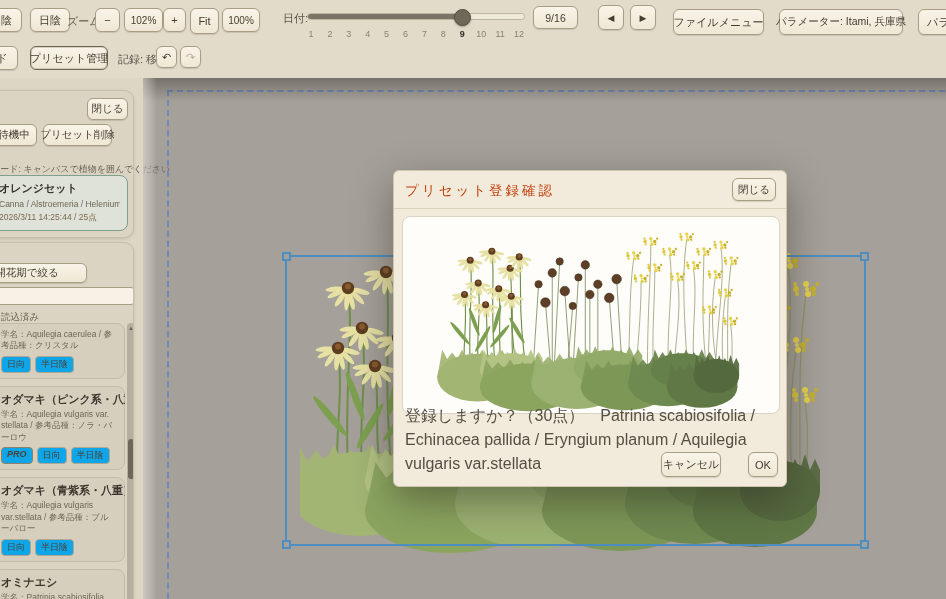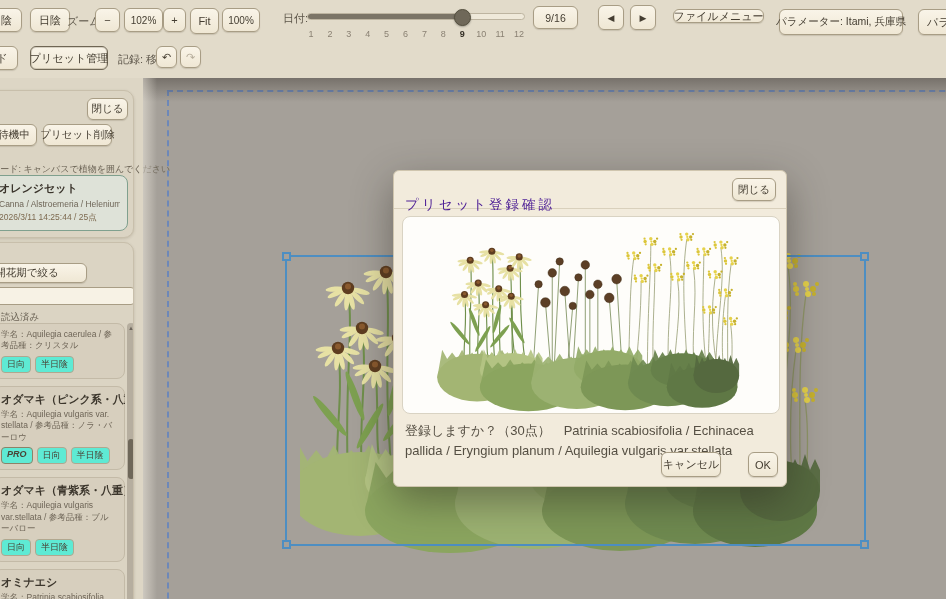--- a/index.html
+++ b/index.html
@@ -56,37 +56,37 @@
   .preset-plants{font-size:8.5px;color:#6e6557;white-space:nowrap;overflow:hidden;margin-top:3px;}
   .preset-meta{font-size:8.5px;color:#7d6a50;white-space:nowrap;margin-top:3px;}
   .search-input{position:absolute;left:-22px;top:44px;width:168px;height:18px;background:#f7f2e5;
        border:1px solid #a89d85;border-radius:4px;box-sizing:border-box;font-size:10px;padding:0 5px;color:#443d31;}
   .loaded{position:absolute;left:12px;top:68px;font-size:9.5px;color:#6c6456;white-space:nowrap;}
   .plant-list{position:absolute;left:4px;top:80px;width:132px;bottom:0;overflow:hidden;}
   .plant-card{background:#d7cfbe;border:1px solid #c3baa7;border-radius:8px;padding:5px 7px;margin-bottom:7px;}
   .pc-title{font-size:11px;font-weight:bold;color:#3c362c;white-space:nowrap;margin-bottom:2px;}
   .pc-sci{font-size:8.5px;color:#6e6557;line-height:1.35;}
   .pc-badges{display:flex;gap:4px;margin-top:4px;}
-  .badge{font-size:9px;color:#4a4336;background:#5eead4;border:1px solid #b1a78f;border-radius:4px;
+  .badge{font-size:9px;color:#4a4336;background:#0ea5e9;border:1px solid #b1a78f;border-radius:4px;
        padding:1px 5px;white-space:nowrap;}
   .badge.pro{border:1.5px solid #8d robo;} .badge.pro{border:1.5px solid #8d8268;font-weight:bold;font-style:italic;}
   .scroll-track{position:absolute;left:138px;top:80px;bottom:0;width:8px;background:#b6ae9f;border-radius:4px;}
   .scroll-arrow{position:absolute;left:0;top:2px;width:8px;text-align:center;font-size:6px;color:#6b645a;}
   .scroll-thumb{position:absolute;left:1px;top:116px;width:6px;height:40px;background:#6e6759;border-radius:3px;}
 
   
   .modal{position:absolute;left:393px;top:170px;width:394px;height:317px;background:#f2ebdc;
        border:1px solid #cfc5ae;border-radius:6px;box-shadow:0 14px 40px rgba(40,35,28,.45);box-sizing:border-box;z-index:20;}
   .modal-header{position:absolute;left:0;top:0;right:0;height:37px;border-bottom:1px solid #d9d0bc;}
-  .modal-title{position:absolute;left:11px;top:25px;font-family:"Liberation Serif",serif;font-size:13.5px;
-       letter-spacing:3px;color:#4c1d95;}
+  .modal-title{position:absolute;left:11px;top:11px;font-family:"Liberation Serif",serif;font-size:13.5px;
+       letter-spacing:3px;color:#c2410c;}
   .modal-img{position:absolute;left:8px;top:45px;width:378px;height:198px;background:#fefdfa;
        border:1px solid #d9d3c3;border-radius:8px;box-sizing:border-box;overflow:hidden;display:flex;
        align-items:flex-end;justify-content:center;}
-  .modal-msg{position:absolute;left:11px;top:250px;width:372px;font-size:13px;color:#55504 4;color:#554f43;line-height:1.5;}
+  .modal-msg{position:absolute;left:11px;top:233px;width:372px;font-size:16px;color:#55504 4;color:#554f43;line-height:1.5;}
   .modal-actions{position:absolute;right:8px;bottom:9px;display:flex;gap:8px;}
   .modal-actions .btn{position:static;height:25px;}
 </style>
 </head>
 <body>
 
 <div class="app">
 
   <div class="toolbar">
     <div class="btn" style="left:-31px;top:8px;width:53px;">半日陰</div>
@@ -114,21 +114,21 @@
         <span>8</span>
         <span class="active">9</span>
         <span>10</span>
         <span>11</span>
         <span>12</span>
       </div>
     <div class="btn" style="left:533px;top:6px;width:45px;height:23px;padding:0;font-size:10.5px;">9/16</div>
     <div class="btn" style="left:598px;top:5px;width:26px;height:25px;padding:0;font-size:9px;">◀</div>
     <div class="btn" style="left:630px;top:5px;width:26px;height:25px;padding:0;font-size:9px;">▶</div>
 
-    <div class="btn" style="left:673px;top:9px;width:91px;height:14px;">ファイルメニュー</div>
+    <div class="btn" style="left:673px;top:9px;width:91px;height:26px;">ファイルメニュー</div>
     <div class="btn" style="left:779px;top:9px;width:124px;height:26px;font-size:10.5px;">パラメーター: Itami, 兵庫県</div>
     <div class="btn" style="left:918px;top:9px;width:110px;height:26px;justify-content:flex-start;">パラメーター</div>
 
     <div class="btn" style="left:-36px;top:46px;width:54px;">モード</div>
     <div class="btn active-mode" style="left:30px;top:46px;width:78px;">プリセット管理</div>
     <div class="tlabel" style="left:118px;top:52px;">記録: 移動</div>
     <div class="btn" style="left:156px;top:46px;width:21px;height:22px;padding:0;">↶</div>
     <div class="btn disabled" style="left:180px;top:46px;width:21px;height:22px;padding:0;">↷</div>
   </div>
 

